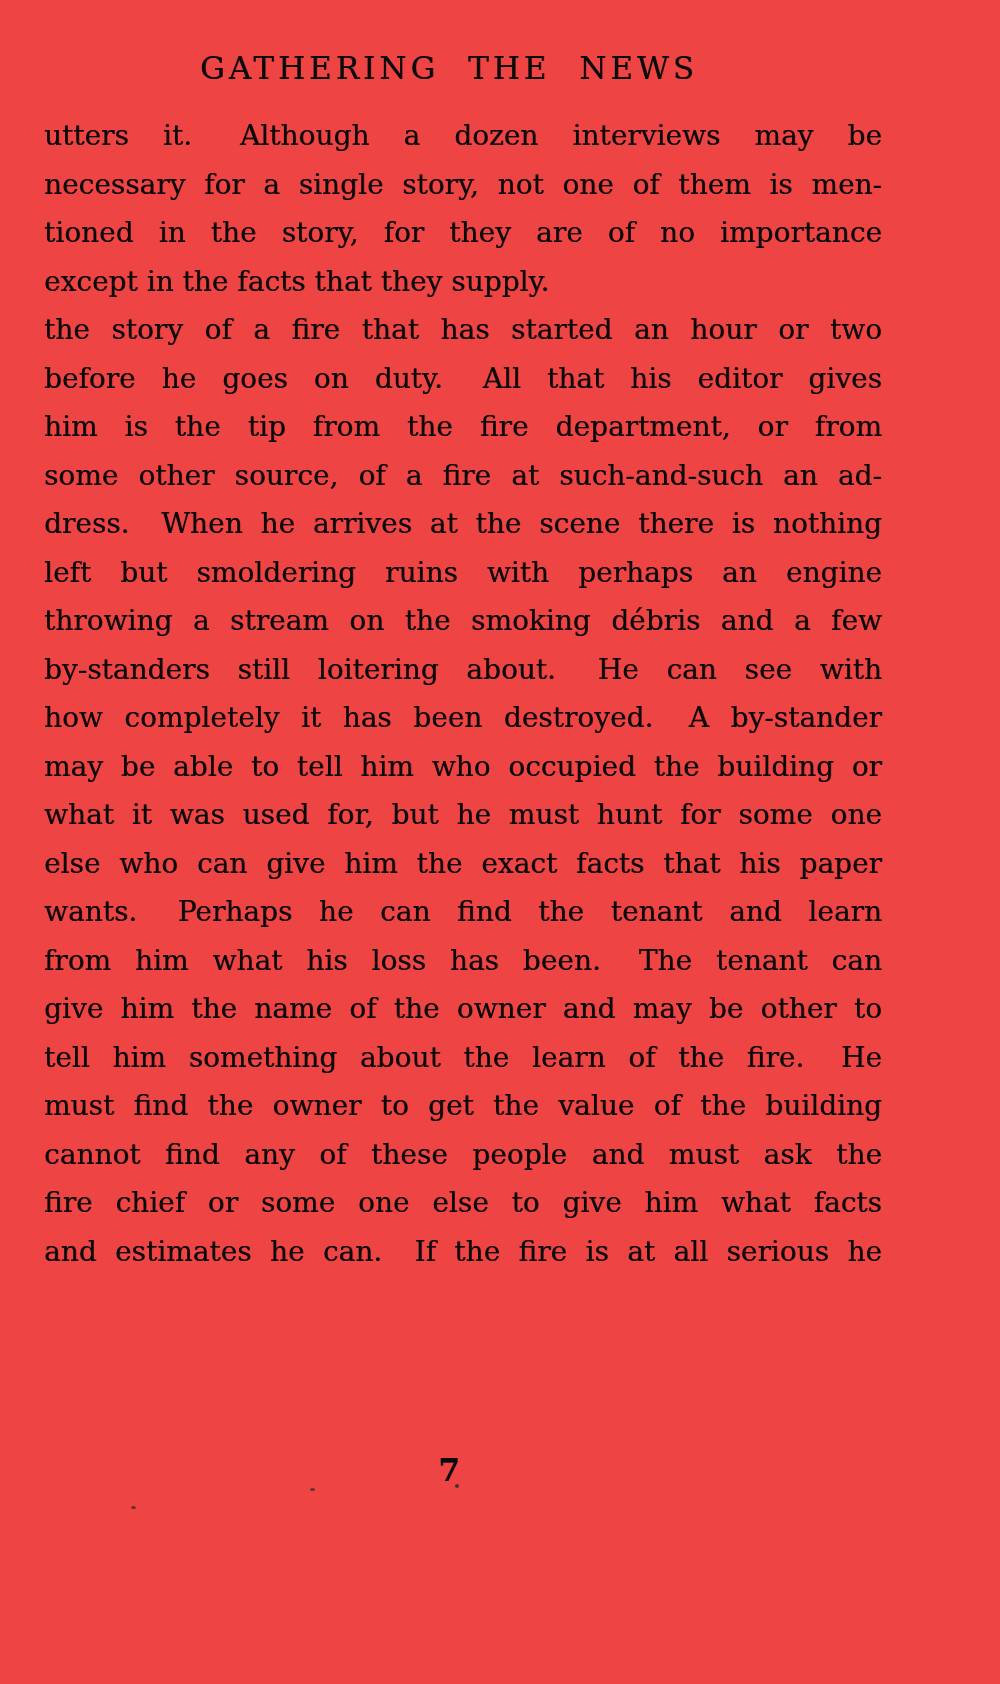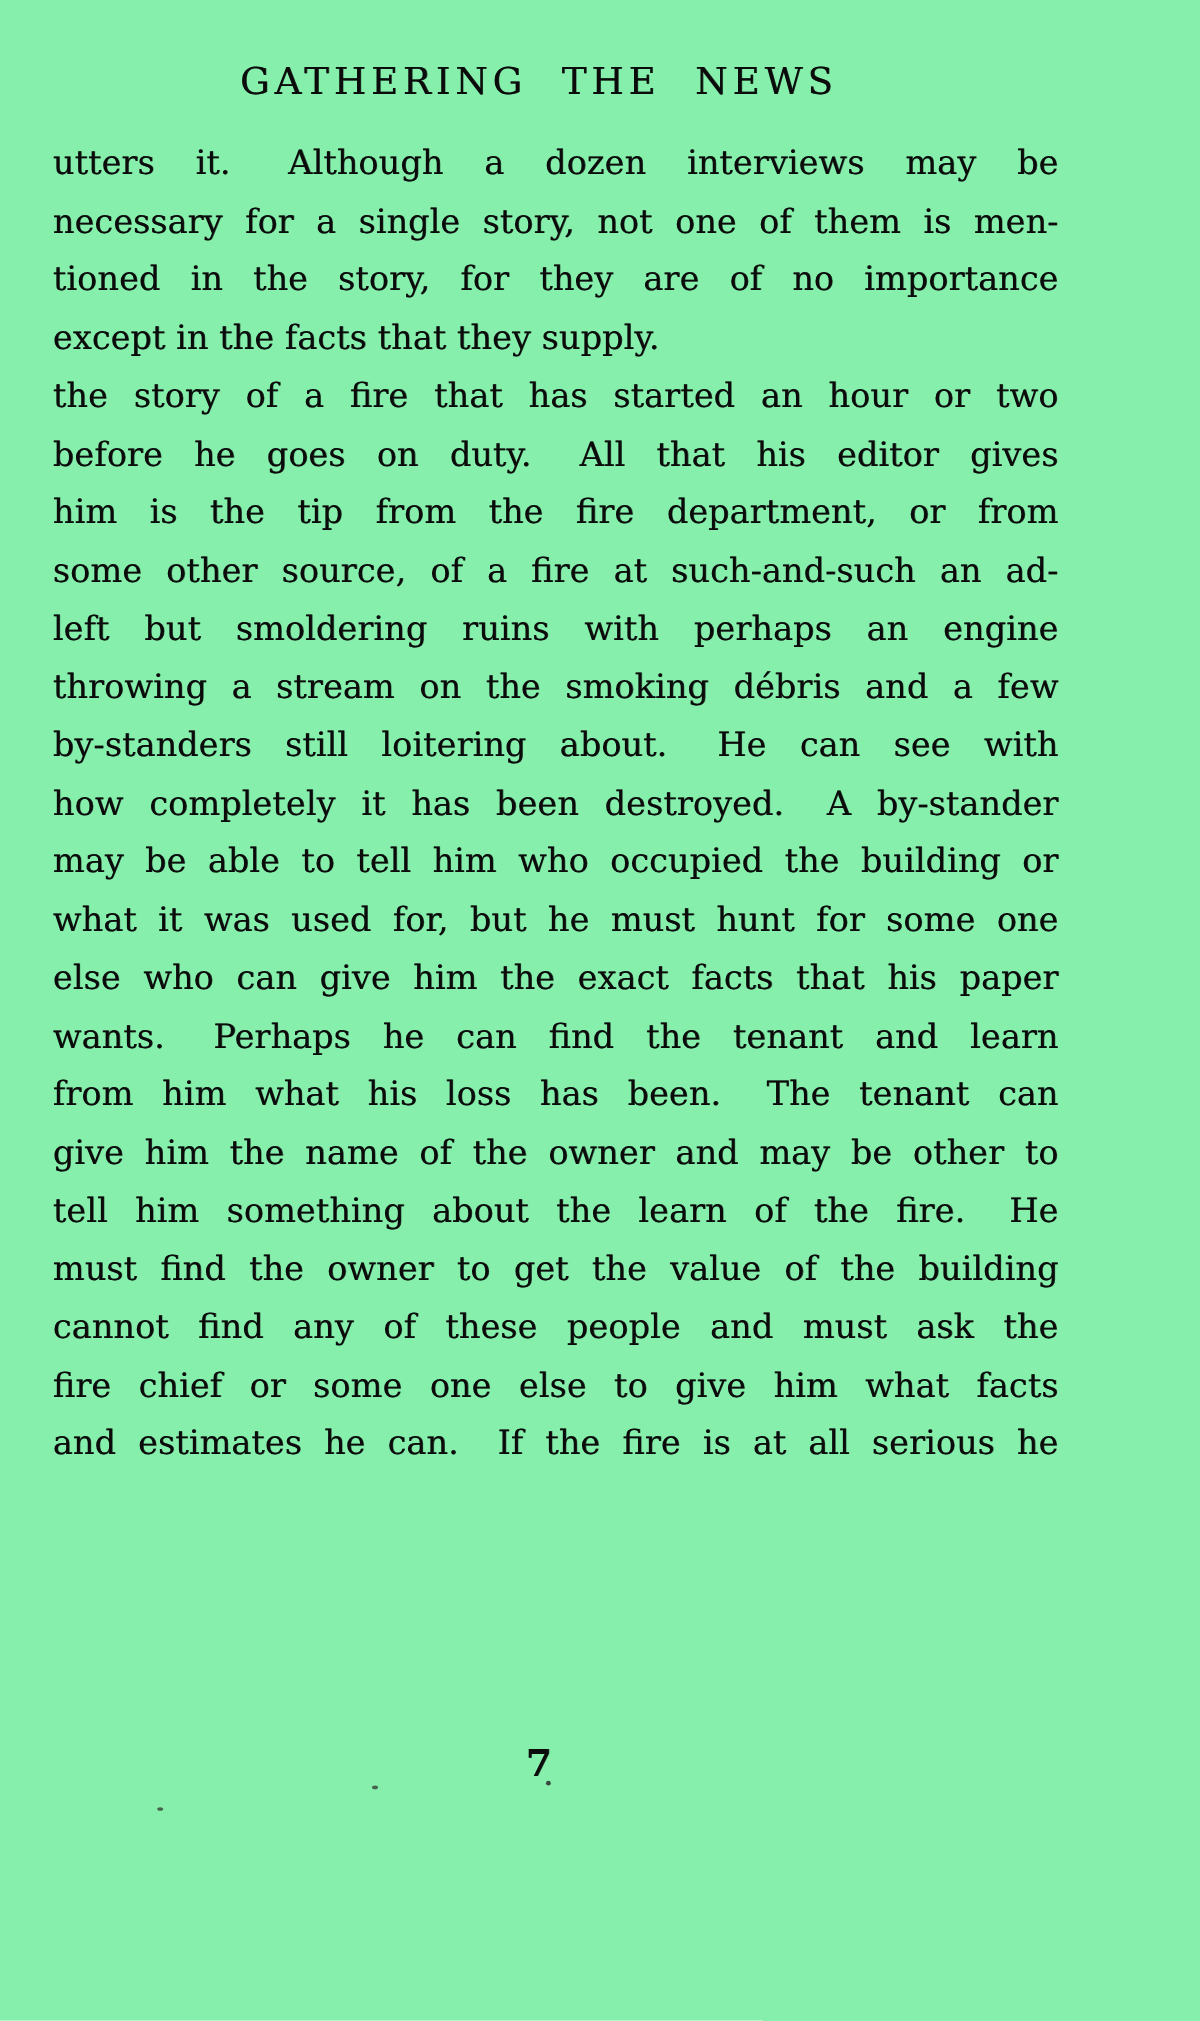--- a/index.html
+++ b/index.html
@@ -1,20 +1,20 @@
 <!DOCTYPE html>
 <html><head>
 <meta charset="utf-8">
 <style>
   html, body { margin: 0; padding: 0; background: #ffffff; }
   .page {
     position: relative;
     width: 1000px;
     height: 1684px;
-    background: #86efac;
+    background: #ef4444;
     overflow: hidden;
     font-family: "DejaVu Serif", serif;
     color: #0b0b0b;
   }
   .running-header {
     position: absolute;
     top: 50px;
     left: 30px;
     width: 838px;
     text-align: center;
@@ -71,20 +71,21 @@
 
   <div class="page-body">
     <div class="line">utters it.  Although a dozen interviews may be</div>
     <div class="line">necessary for a single story, not one of them is men-</div>
     <div class="line">tioned in the story, for they are of no importance</div>
     <div class="line para-end">except in the facts that they supply.</div>
     <div class="line">the story of a fire that has started an hour or two</div>
     <div class="line">before he goes on duty.  All that his editor gives</div>
     <div class="line">him is the tip from the fire department, or from</div>
     <div class="line">some other source, of a fire at such-and-such an ad-</div>
+    <div class="line">dress.  When he arrives at the scene there is nothing</div>
     <div class="line">left but smoldering ruins with perhaps an engine</div>
     <div class="line">throwing a stream on the smoking débris and a few</div>
     <div class="line">by-standers still loitering about.  He can see with</div>
     <div class="line">how completely it has been destroyed.  A by-stander</div>
     <div class="line">may be able to tell him who occupied the building or</div>
     <div class="line">what it was used for, but he must hunt for some one</div>
     <div class="line">else who can give him the exact facts that his paper</div>
     <div class="line">wants.  Perhaps he can find the tenant and learn</div>
     <div class="line">from him what his loss has been.  The tenant can</div>
     <div class="line">give him the name of the owner and may be other to</div>

